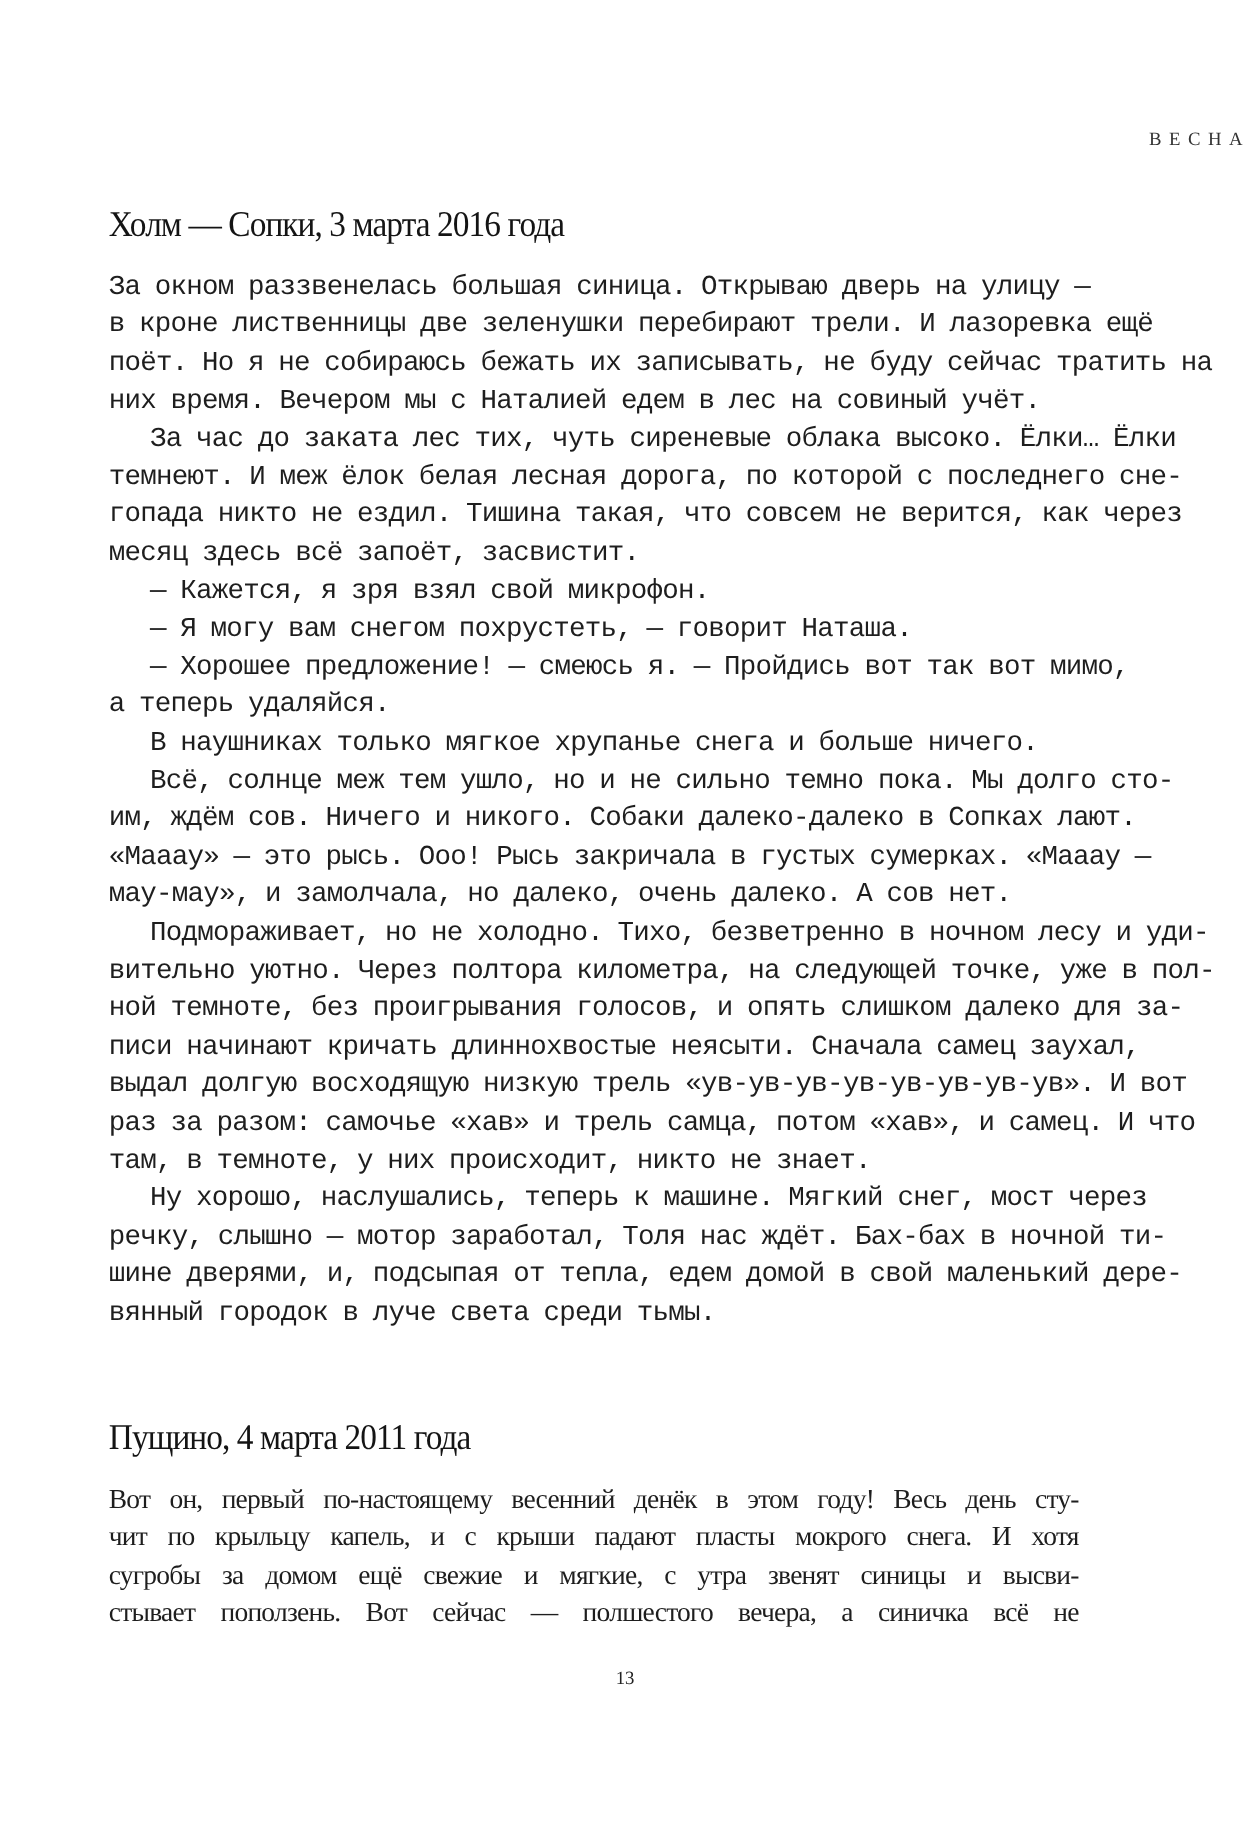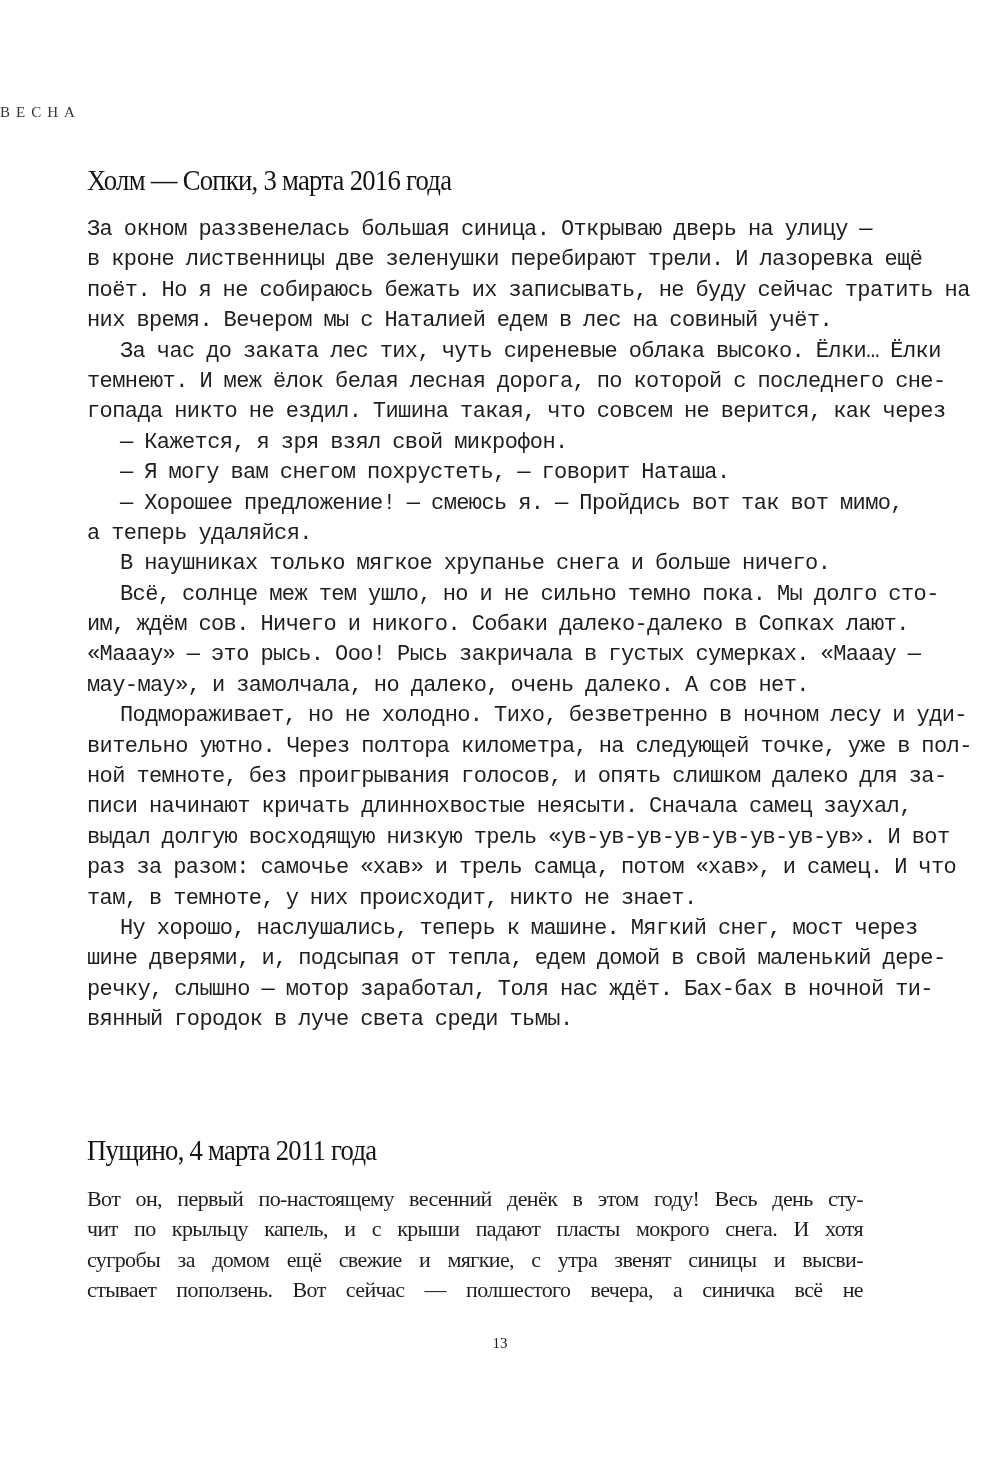--- a/index.html
+++ b/index.html
@@ -1,18 +1,18 @@
 <!DOCTYPE html>
 <html><head>
 <meta charset="utf-8">
 <style>
   html, body { margin: 0; padding: 0; background: #ffffff; }
   body { width: 1000px; height: 1467px; position: relative; overflow: hidden;
          font-family: "Liberation Serif", "DejaVu Serif", serif; color: #1e1e1e; }
-  .running-head { position: absolute; top: 104px; left: 0; width: 1000px; text-align: left;
+  .running-head { position: absolute; top: 104px; left: 0; width: 1000px; text-align: right;
                   font-size: 15px; letter-spacing: 6px; color: #333; }
   .heading { position: absolute; left: 87px; font-size: 29px; color: #141414;
              letter-spacing: -0.8px; transform: scaleX(0.92); transform-origin: left top; white-space: nowrap; }
   .h1 { top: 164px; }
   .h2 { top: 1134px; }
   .block { position: absolute; left: 87px; width: 776px; }
   .line { height: 30.4px; line-height: 30.4px; font-size: 22px; white-space: nowrap;
           text-align: justify; text-align-last: justify; letter-spacing: -0.6px; word-spacing: -1px; }
   .line.last { text-align-last: left; }
   .line.indent { padding-left: 33px; }
@@ -28,39 +28,40 @@
 
 <div class="heading h1">Холм — Сопки, 3 марта 2016 года</div>
 <div class="block b1">
     <div class="line">За окном раззвенелась большая синица. Открываю дверь на улицу —</div>
     <div class="line">в кроне лиственницы две зеленушки перебирают трели. И лазоревка ещё</div>
     <div class="line">поёт. Но я не собираюсь бежать их записывать, не буду сейчас тратить на</div>
     <div class="line last">них время. Вечером мы с Наталией едем в лес на совиный учёт.</div>
     <div class="line indent">За час до заката лес тих, чуть сиреневые облака высоко. Ёлки… Ёлки</div>
     <div class="line">темнеют. И меж ёлок белая лесная дорога, по которой с последнего сне-</div>
     <div class="line">гопада никто не ездил. Тишина такая, что совсем не верится, как через</div>
+    <div class="line last">месяц здесь всё запоёт, засвистит.</div>
     <div class="line indent last">— Кажется, я зря взял свой микрофон.</div>
     <div class="line indent last">— Я могу вам снегом похрустеть, — говорит Наташа.</div>
     <div class="line indent">— Хорошее предложение! — смеюсь я. — Пройдись вот так вот мимо,</div>
     <div class="line last">а теперь удаляйся.</div>
     <div class="line indent last">В наушниках только мягкое хрупанье снега и больше ничего.</div>
     <div class="line indent">Всё, солнце меж тем ушло, но и не сильно темно пока. Мы долго сто-</div>
     <div class="line">им, ждём сов. Ничего и никого. Собаки далеко-далеко в Сопках лают.</div>
     <div class="line">«Мааау» — это рысь. Ооо! Рысь закричала в густых сумерках. «Мааау —</div>
     <div class="line last">мау-мау», и замолчала, но далеко, очень далеко. А сов нет.</div>
     <div class="line indent">Подмораживает, но не холодно. Тихо, безветренно в ночном лесу и уди-</div>
     <div class="line">вительно уютно. Через полтора километра, на следующей точке, уже в пол-</div>
     <div class="line">ной темноте, без проигрывания голосов, и опять слишком далеко для за-</div>
     <div class="line">писи начинают кричать длиннохвостые неясыти. Сначала самец заухал,</div>
     <div class="line">выдал долгую восходящую низкую трель «ув-ув-ув-ув-ув-ув-ув-ув». И вот</div>
     <div class="line">раз за разом: самочье «хав» и трель самца, потом «хав», и самец. И что</div>
     <div class="line last">там, в темноте, у них происходит, никто не знает.</div>
     <div class="line indent">Ну хорошо, наслушались, теперь к машине. Мягкий снег, мост через</div>
+    <div class="line">речку, слышно — мотор заработал, Толя нас ждёт. Бах-бах в ночной ти-</div>
     <div class="line">шине дверями, и, подсыпая от тепла, едем домой в свой маленький дере-</div>
-    <div class="line">речку, слышно — мотор заработал, Толя нас ждёт. Бах-бах в ночной ти-</div>
     <div class="line last">вянный городок в луче света среди тьмы.</div>
   </div>
 
 <div class="heading h2">Пущино, 4 марта 2011 года</div>
 <div class="block b2">
     <div class="line">Вот он, первый по-настоящему весенний денёк в этом году! Весь день сту-</div>
     <div class="line">чит по крыльцу капель, и с крыши падают пласты мокрого снега. И хотя</div>
     <div class="line">сугробы за домом ещё свежие и мягкие, с утра звенят синицы и высви-</div>
     <div class="line">стывает поползень. Вот сейчас — полшестого вечера, а синичка всё не</div>
   </div>

